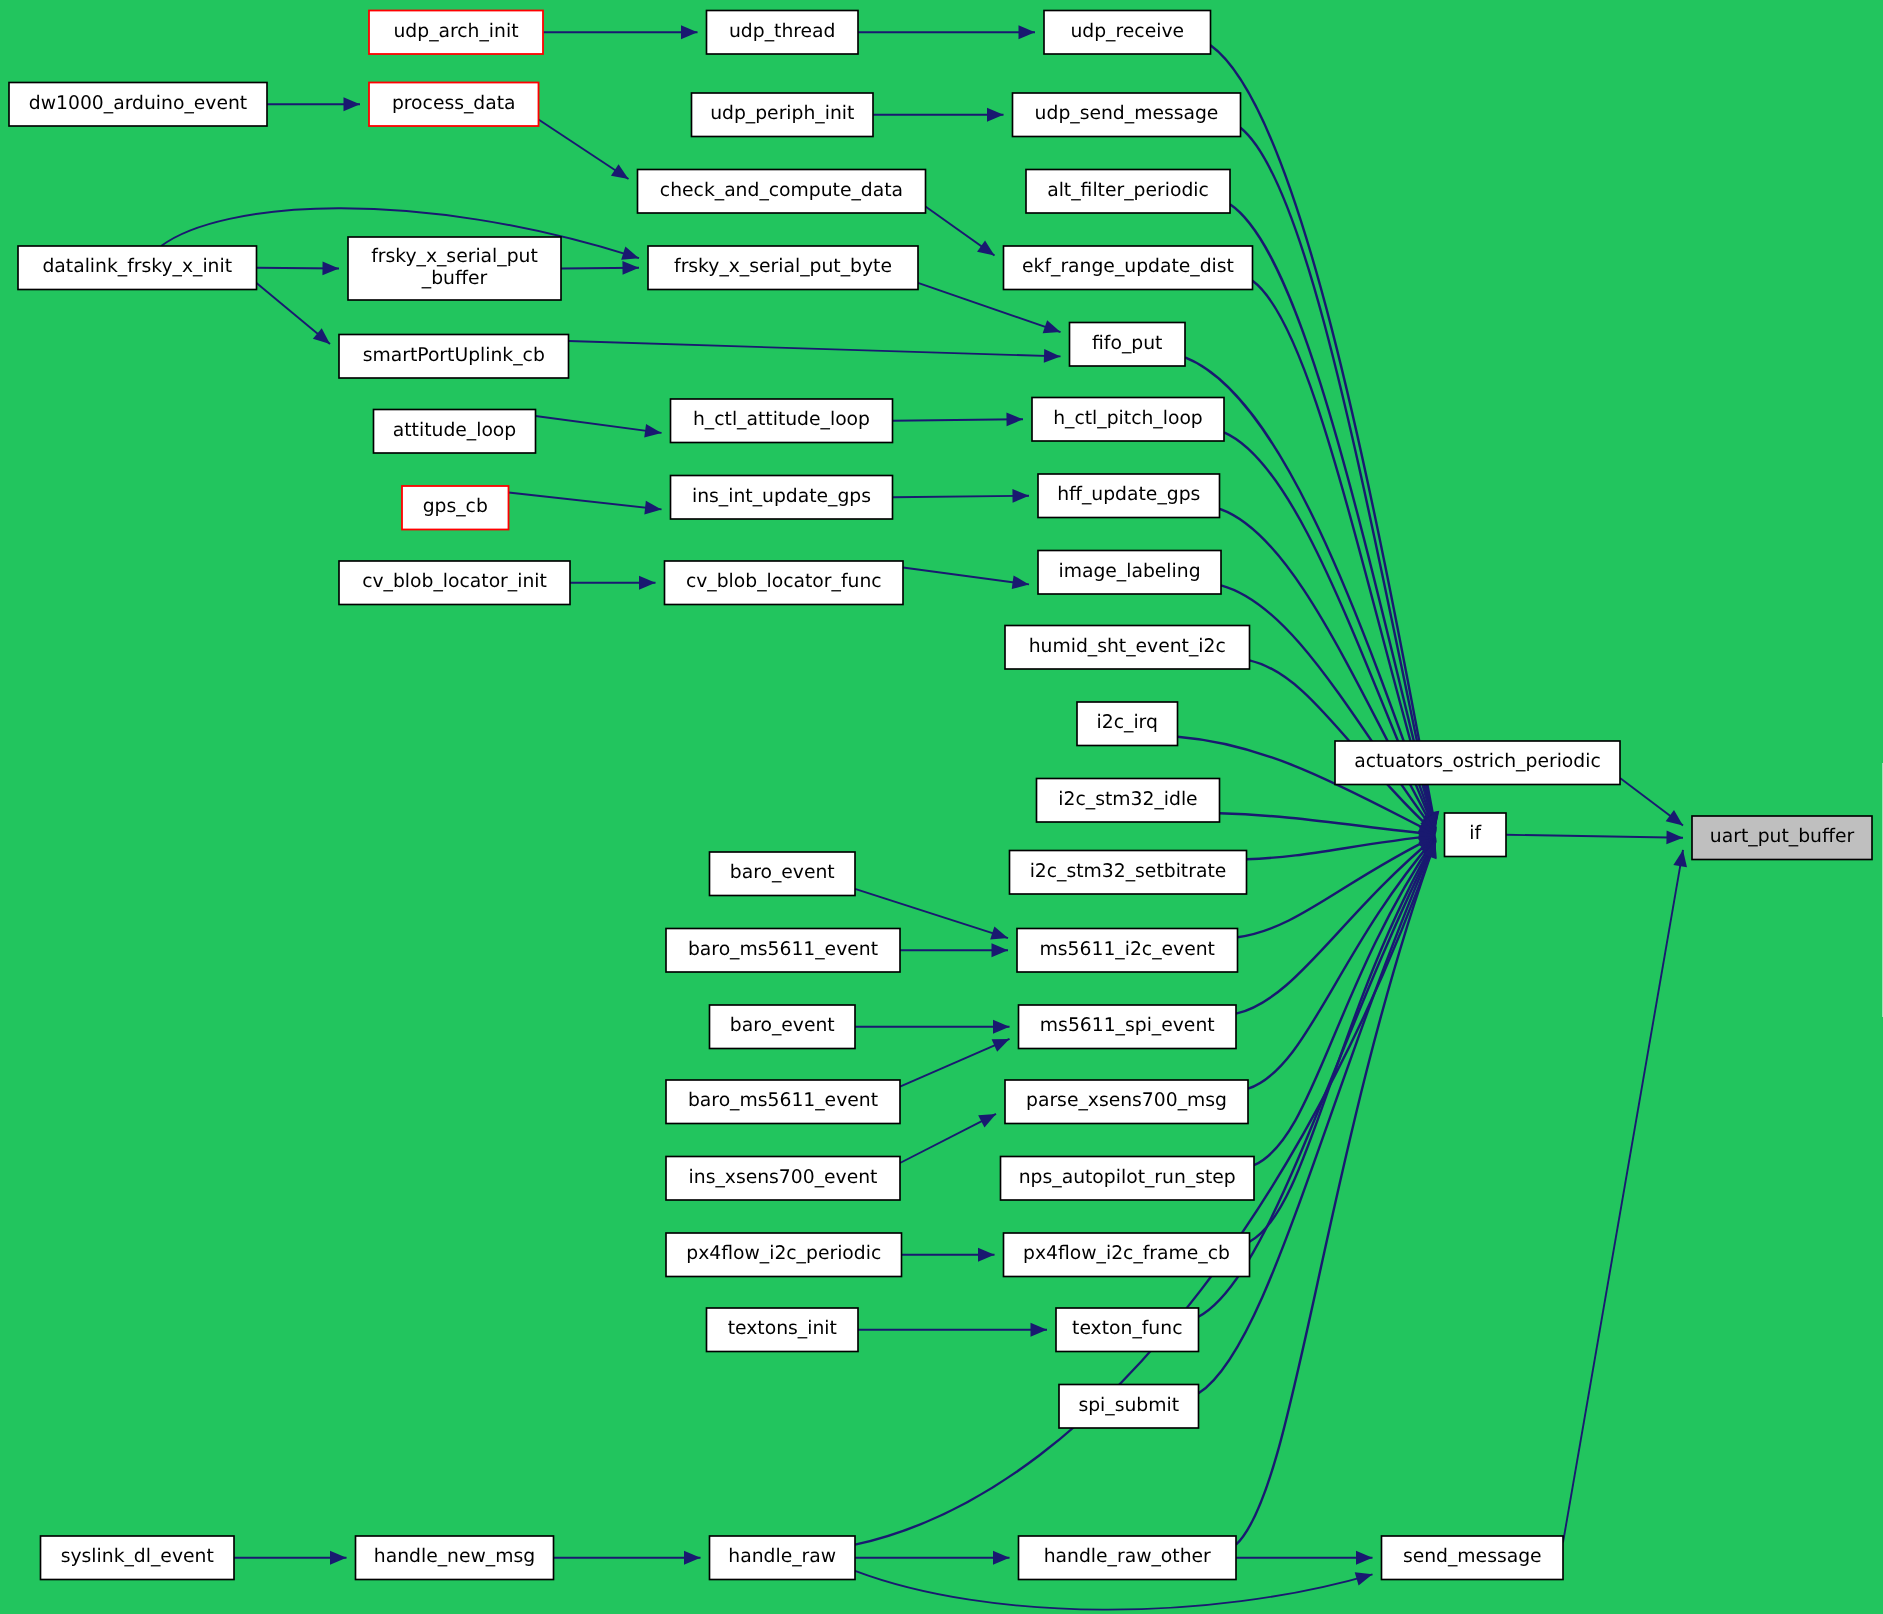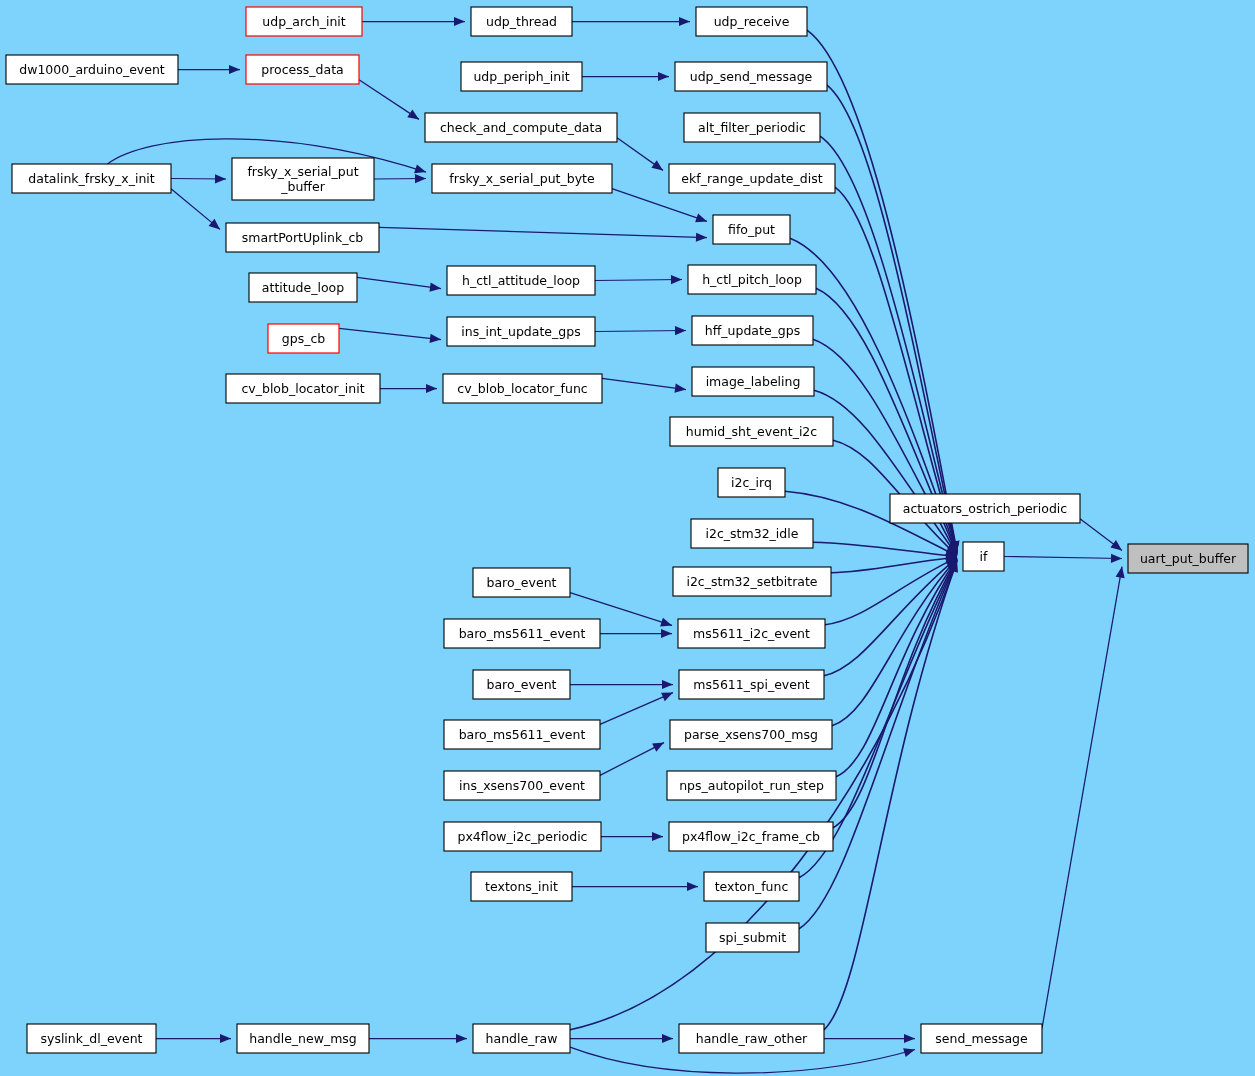--- a/index.html
+++ b/index.html
@@ -1,17 +1,17 @@
 <!DOCTYPE html>
 <html><head>
 <meta charset="utf-8">
 <style>
   html,body{margin:0;padding:0;background:#ffffff;}
   body{font-family:"DejaVu Sans","Liberation Sans",sans-serif;}
-  #canvas{position:relative;width:1255px;height:1076px;background:#7dd3fc;overflow:hidden;}
+  #canvas{position:relative;width:1255px;height:1076px;background:#22c55e;overflow:hidden;}
   svg#graph{position:absolute;left:0;top:0;width:1255px;height:1076px;}
   .node-rect{fill:#ffffff;stroke:#000000;stroke-width:1.1;}
   .node-rect.hl{fill:#bfbfbf;stroke:#000000;stroke-width:1.1;}
   .node-rect.red{fill:#ffffff;stroke:#ff0000;stroke-width:1.2;}
   .node-label{font-family:"DejaVu Sans","Liberation Sans",sans-serif;font-size:12.5px;fill:#000000;text-anchor:middle;dominant-baseline:middle;}
   .edge{fill:none;stroke:#191970;stroke-width:1.25;}
   .edge.thick{stroke-width:1.6;}
   .arrow{fill:#191970;stroke:none;}
   .nodeg{cursor:pointer;}
 </style>

